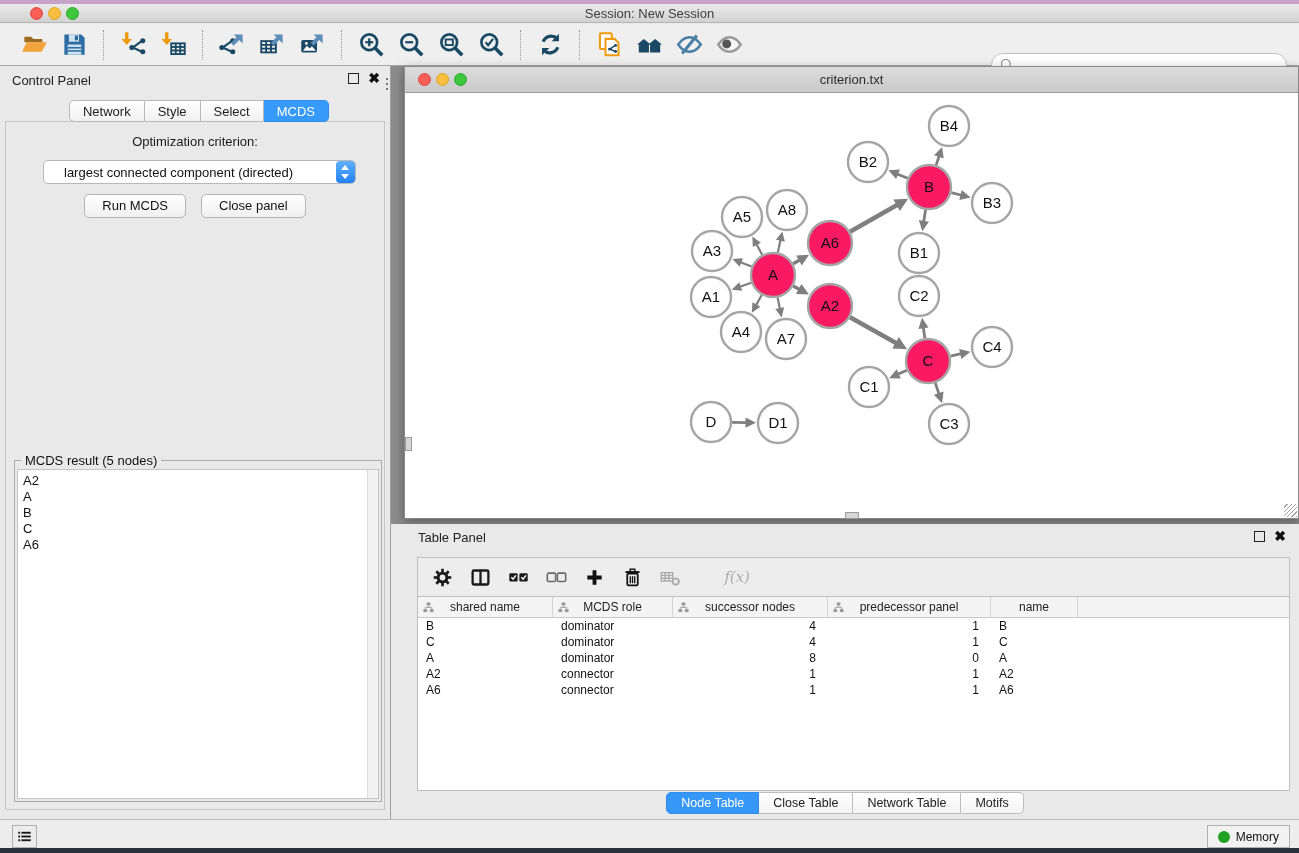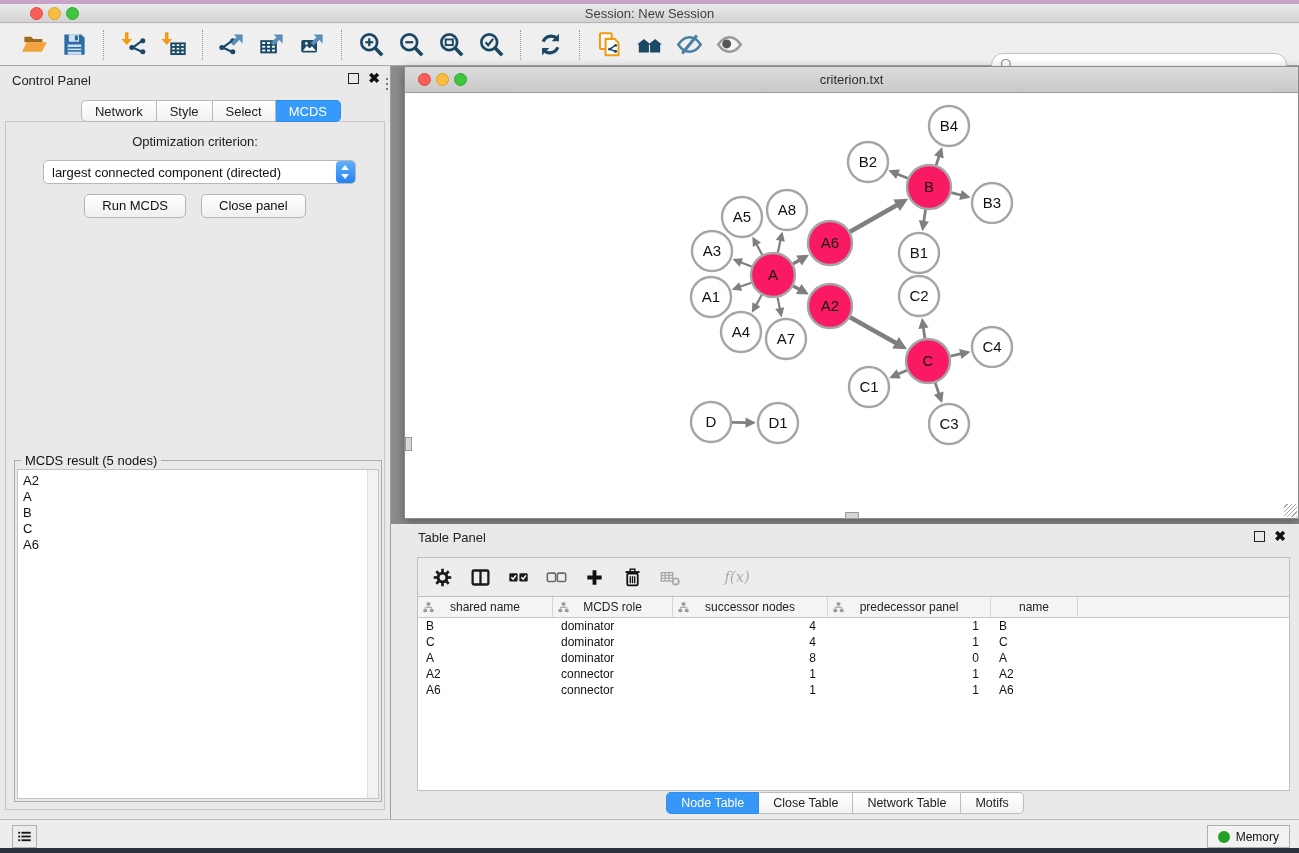--- a/index.html
+++ b/index.html
@@ -33,29 +33,29 @@
 
   .main { left:0; top:62px; width:1027px; height:753px; background:#fca5a5; }
 
   
   .control-panel { left:0; top:0; width:391px; height:753px; background:#E9E9E9; border-right:1px solid #9F9F9F; }
   .cp-title { left:12px; top:7px; font-size:13px; color:#222; }
   .panel-icons { top:7px; display:flex; gap:9px; align-items:center; }
   .cp-icons { right:10px; }
   .float-icon { width:11px; height:11px; border:1.5px solid #222; background:transparent; display:inline-block; }
   .close-icon { font-size:14px; font-weight:bold; color:#111; line-height:11px; }
-  .cp-tabs { left:16px; top:34px; width:100%; display:flex; justify-content:center; z-index:3;text-align:center; }
+  .cp-tabs { left:4px; top:34px; width:100%; display:flex; justify-content:center; z-index:3;text-align:center; }
   .tab { height:22px; line-height:21px; padding:0 13px; font-size:13px; color:#222; background:linear-gradient(#FFF,#F1F1F1); border:1px solid #B9B9B9; border-left:none; }
   .tab:first-child { border-left:1px solid #B9B9B9; border-radius:5px 0 0 5px; }
   .tab:last-child { border-radius:0 5px 5px 0; }
   .tab.active { background:#369AFB; color:#FFF; border-color:#2F8DEB; }
   .cp-content { left:5px; top:55px; width:380px; height:689px; border:1px solid #C6C6C6; background:#E9E9E9; }
   .opt-label { left:0; top:68px; width:100%; text-align:center; font-size:13px; color:#1A1A1A; }
   .dropdown { left:43px; top:94px; width:313px; height:24px; background:#FFF; border:1px solid #B8B8B8; border-radius:5px; display:flex; align-items:center; }
-  .dropdown .dd-text { flex:1; font-size:13px; color:#111; padding-left:8px; white-space:nowrap; overflow:hidden; }
+  .dropdown .dd-text { flex:1; font-size:13px; color:#111; padding-left:20px; white-space:nowrap; overflow:hidden; }
   .dd-stepper { width:19px; height:22px; margin-right:0px; border-radius:4px; background:linear-gradient(#5FB0FE,#2381F4); position:relative; }
   .dd-stepper::before { content:""; position:absolute; left:5px; top:4px; border-left:4.5px solid transparent; border-right:4.5px solid transparent; border-bottom:5px solid #FFF; }
   .dd-stepper::after { content:""; position:absolute; left:5px; bottom:4px; border-left:4.5px solid transparent; border-right:4.5px solid transparent; border-top:5px solid #FFF; }
   .cp-buttons { left:0; top:128px; width:100%; display:flex; justify-content:center; gap:15px; }
   .btn { height:24px; padding:0 17px; font-size:13px; color:#111; background:linear-gradient(#FFFFFF,#F0F0F0); border:1px solid #B5B5B5; border-radius:5px; line-height:22px; }
   .result-box { left:14px; top:394px; width:368px; height:342px; border:1px solid #ABABAB; }
   .result-legend { position:absolute; left:6px; top:-8px; background:#E9E9E9; padding:0 4px; font-size:13px; color:#111; }
   .result-list { position:absolute; left:2px; top:8px; right:2px; bottom:2px; background:#FFF; border:1px solid #C4C4C4; font-size:13px; color:#111; padding:3px 0 0 5px; line-height:16px; }
   .result-scroll { position:absolute; right:0; top:0; bottom:0; width:11px; background:#F2F2F2; border-left:1px solid #DDD; }
 

